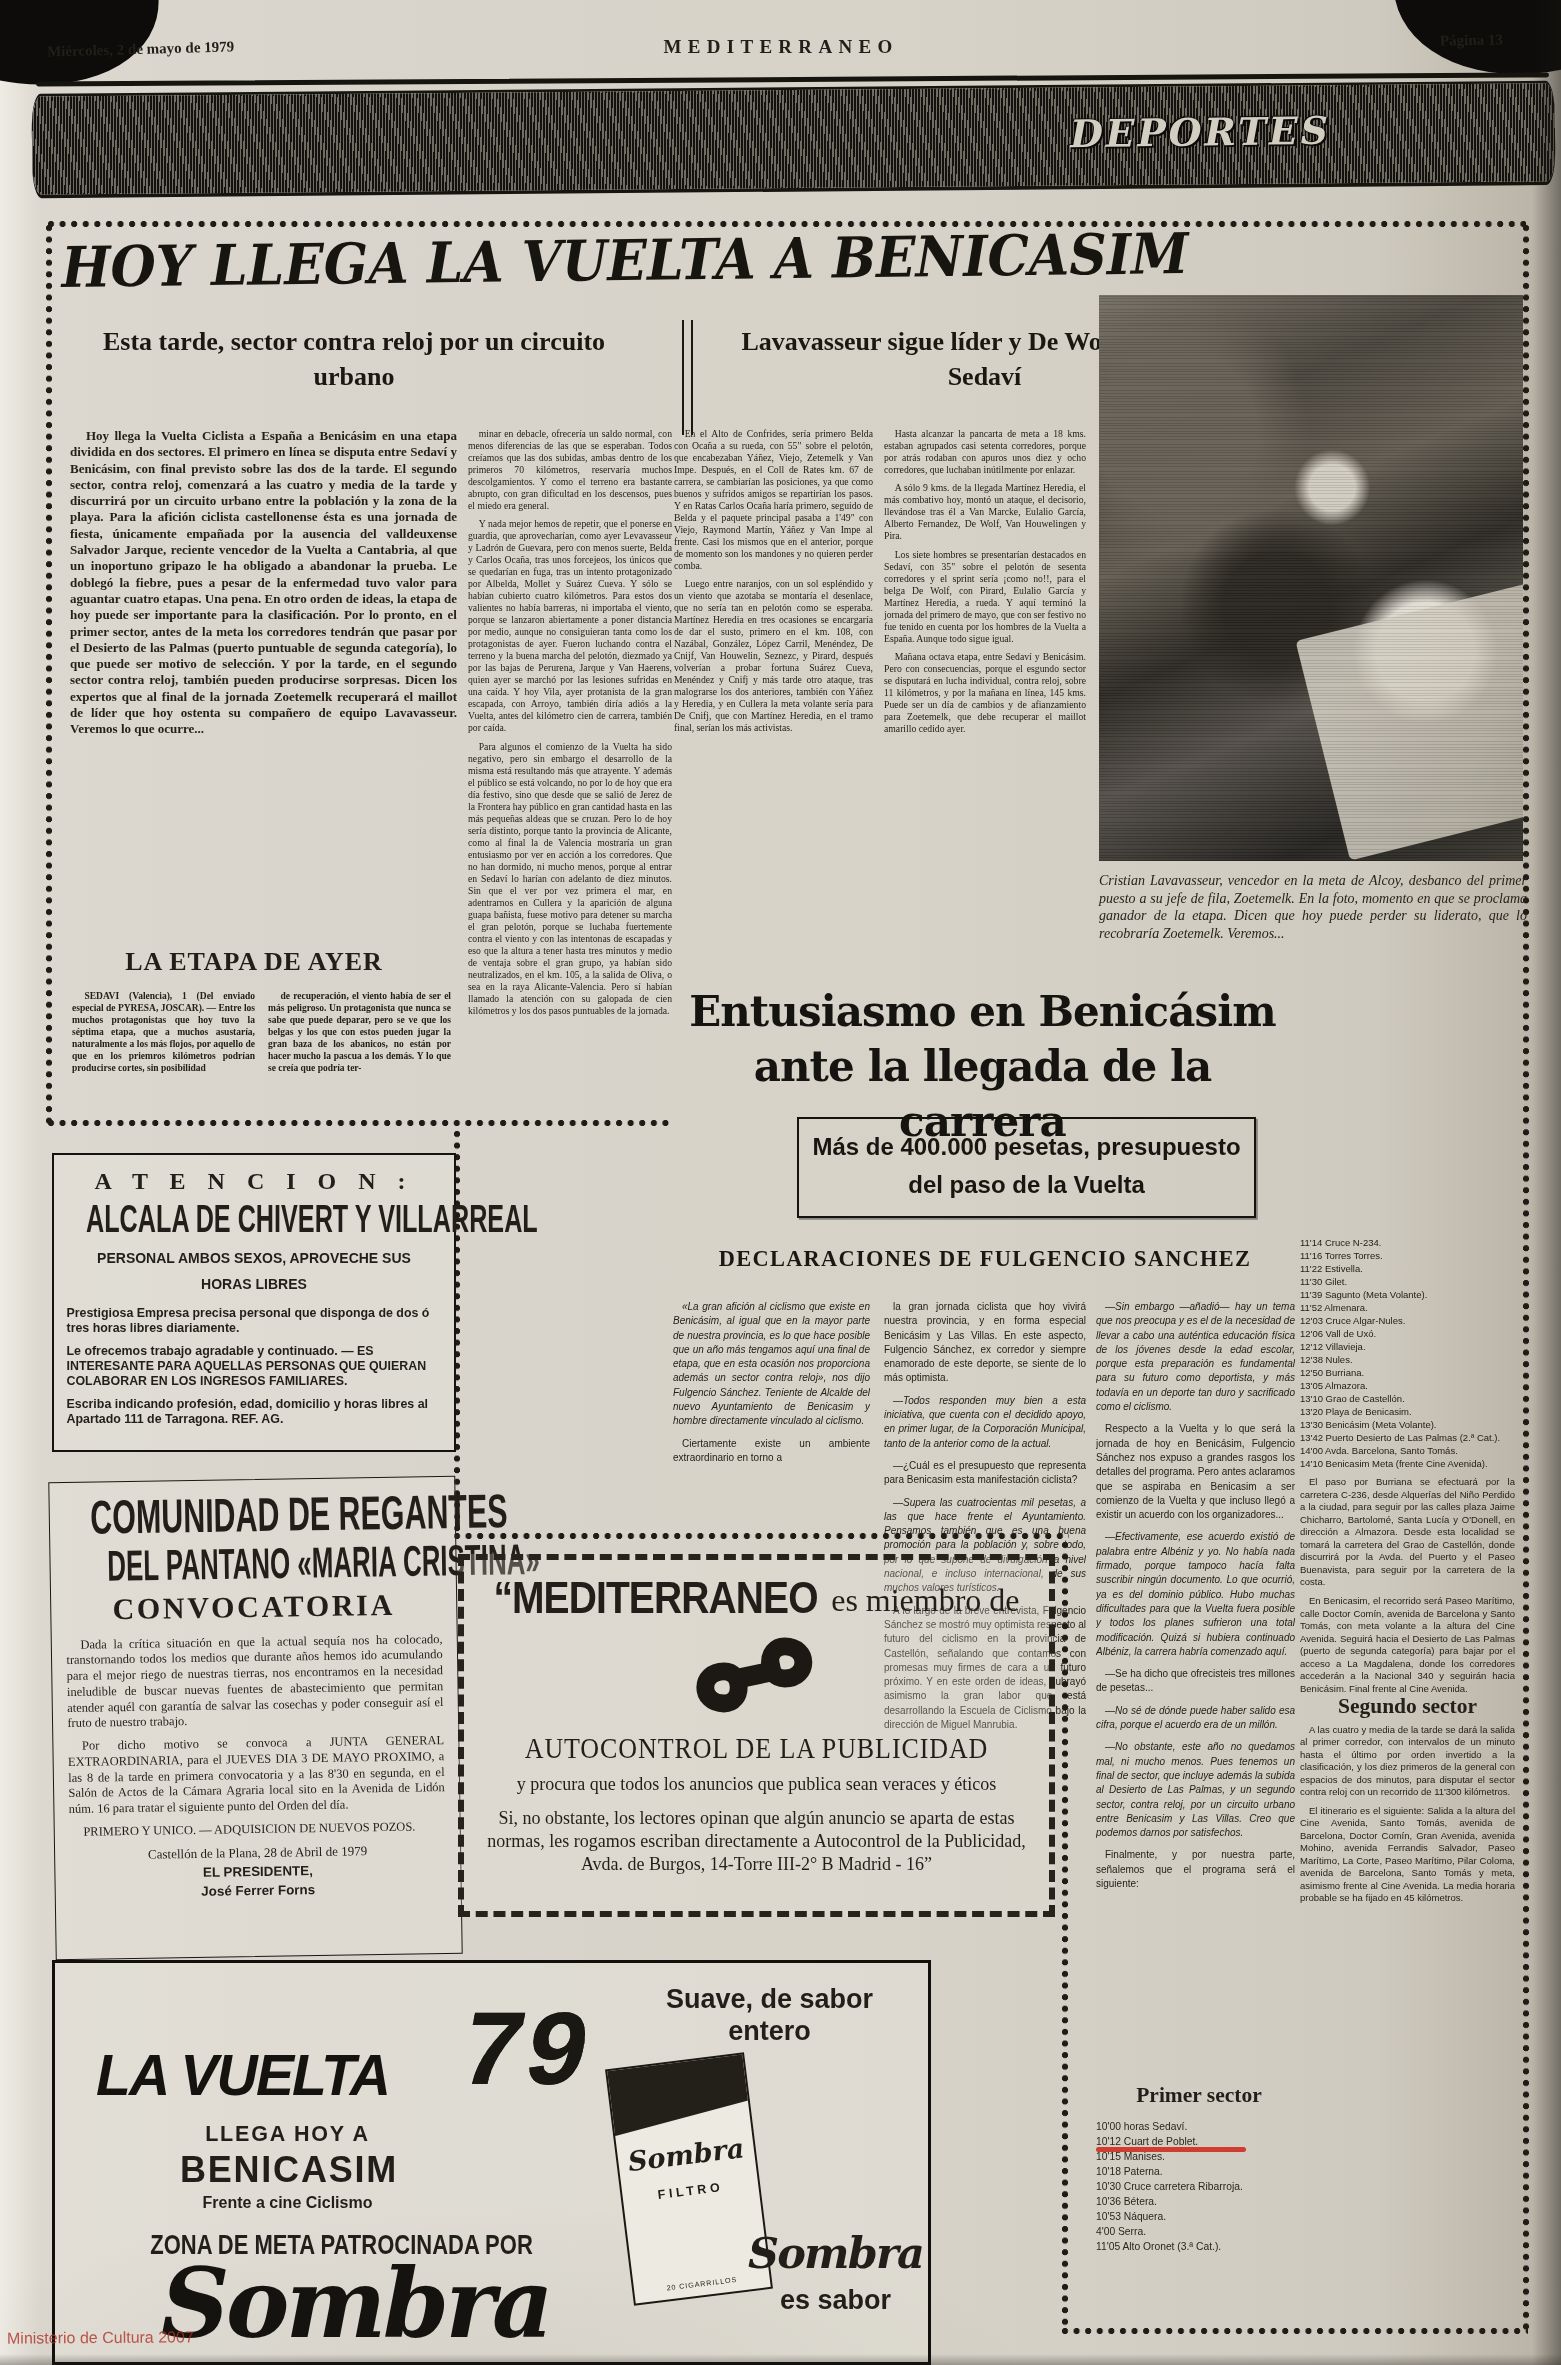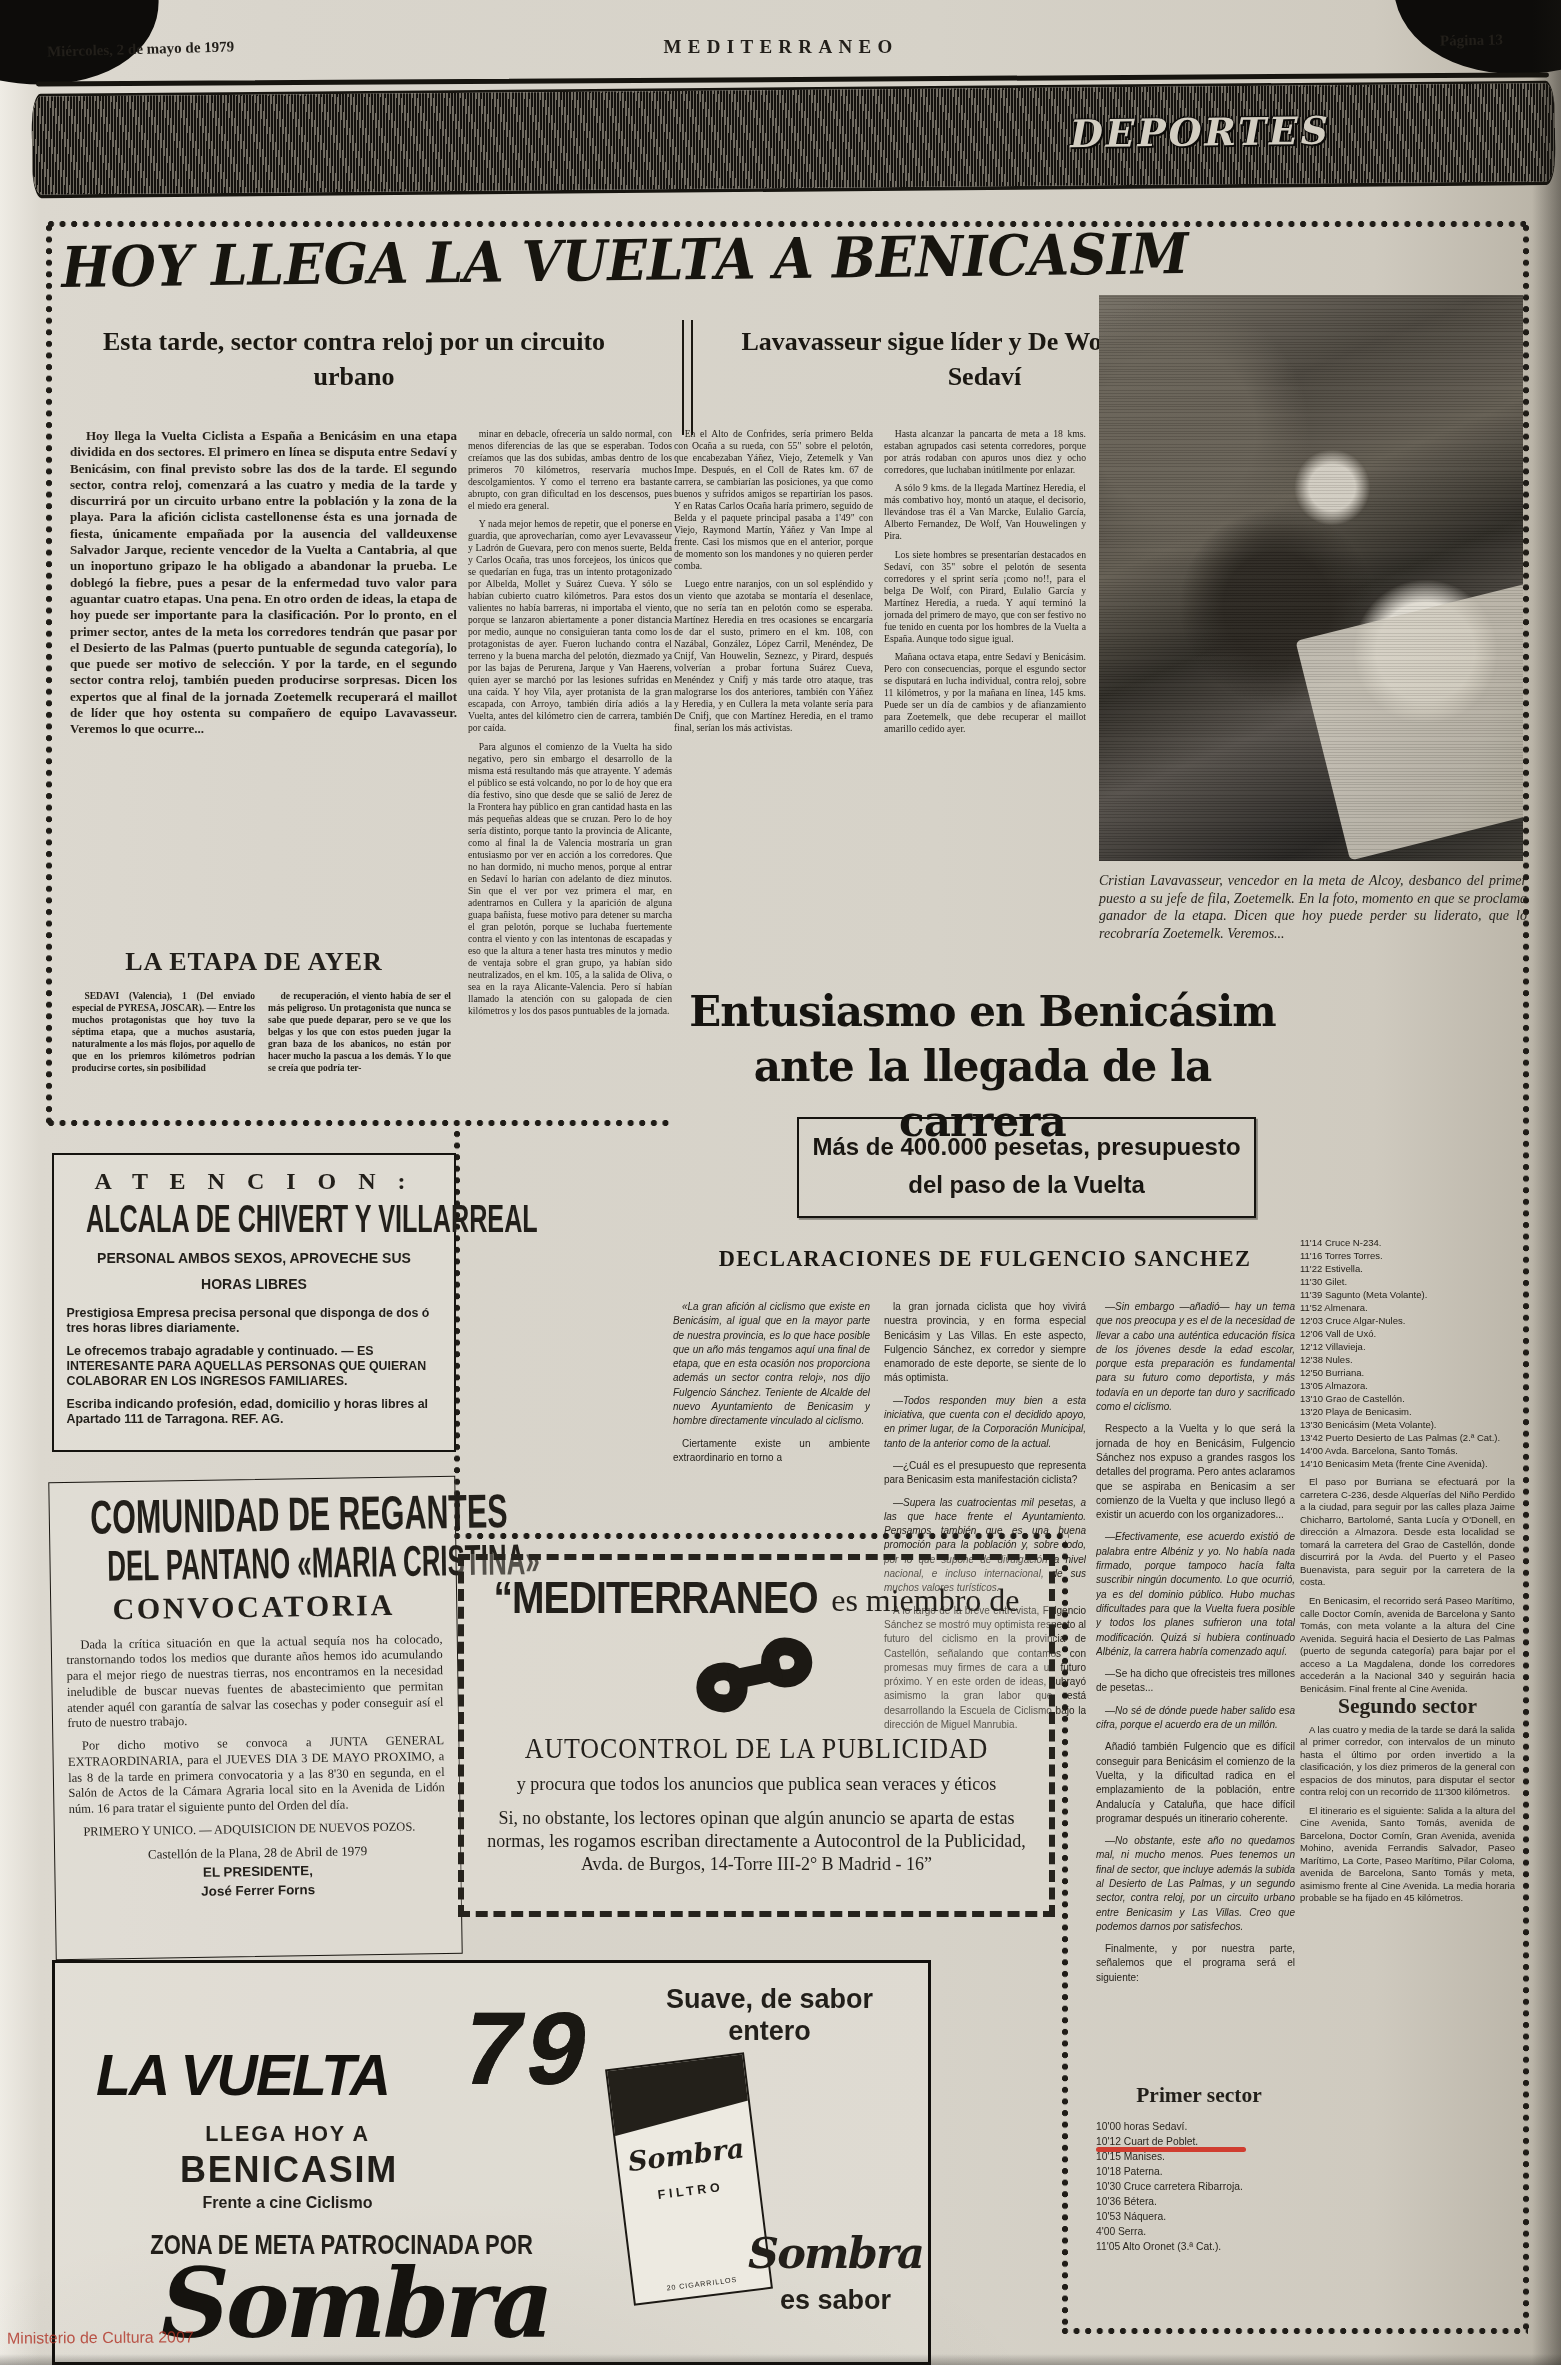--- a/index.html
+++ b/index.html
@@ -210,21 +210,20 @@
       <p>—¿Cuál es el presupuesto que representa para Benicasim esta manifestación ciclista?</p>
       <p class="ital">—Supera las cuatrocientas mil pesetas, a las que hace frente el Ayuntamiento. Pensamos también que es una buena promoción para la población y, sobre todo, por lo que supone de divulgación a nivel nacional, e incluso internacional, de sus muchos valores turísticos.</p>
       <p>A lo largo de la breve entrevista, Fulgencio Sánchez se mostró muy optimista respecto al futuro del ciclismo en la provincia de Castellón, señalando que contamos con promesas muy firmes de cara a un futuro próximo. Y en este orden de ideas, subrayó asimismo la gran labor que está desarrollando la Escuela de Ciclismo bajo la dirección de Miguel Manrubia.</p>
     </div>
   <div class="abs icol colC sans just">
       <p class="ital">—Sin embargo —añadió— hay un tema que nos preocupa y es el de la necesidad de llevar a cabo una auténtica educación física de los jóvenes desde la edad escolar, porque esta preparación es fundamental para su futuro como deportista, y más todavía en un deporte tan duro y sacrificado como el ciclismo.</p>
       <p>Respecto a la Vuelta y lo que será la jornada de hoy en Benicásim, Fulgencio Sánchez nos expuso a grandes rasgos los detalles del programa. Pero antes aclaramos que se aspiraba en Benicasim a ser comienzo de la Vuelta y que incluso llegó a existir un acuerdo con los organizadores...</p>
       <p class="ital">—Efectivamente, ese acuerdo existió de palabra entre Albéniz y yo. No había nada firmado, porque tampoco hacía falta suscribir ningún documento. Lo que ocurrió, ya es del dominio público. Hubo muchas dificultades para que la Vuelta fuera posible y todos los planes sufrieron una total modificación. Quizá si hubiera continuado Albéniz, la carrera habría comenzado aquí.</p>
       <p>—Se ha dicho que ofrecisteis tres millones de pesetas...</p>
       <p class="ital">—No sé de dónde puede haber salido esa cifra, porque el acuerdo era de un millón.</p>
-      <p>Añadió también Fulgencio que es difícil conseguir para Benicásim el comienzo de la Vuelta, y la dificultad radica en el emplazamiento de la población, entre Andalucía y Cataluña, que hace difícil programar después un itinerario coherente.</p>
       <p class="ital">—No obstante, este año no quedamos mal, ni mucho menos. Pues tenemos un final de sector, que incluye además la subida al Desierto de Las Palmas, y un segundo sector, contra reloj, por un circuito urbano entre Benicasim y Las Villas. Creo que podemos darnos por satisfechos.</p>
       <p>Finalmente, y por nuestra parte, señalemos que el programa será el siguiente:</p>
     </div>
 
   <div class="abs primer">
     <div class="sector-head">Primer sector</div>
     <div class="sched">
         <p>10'00 horas Sedaví.</p>
         <p class="red-underline">10'12 Cuart de Poblet.</p>
         <p>10'15 Manises.</p>

